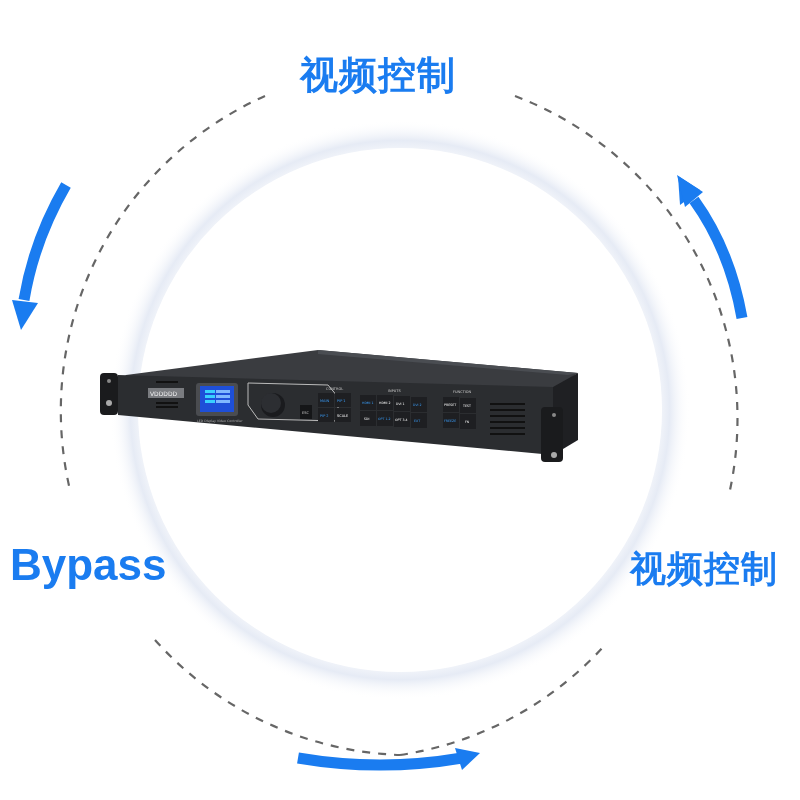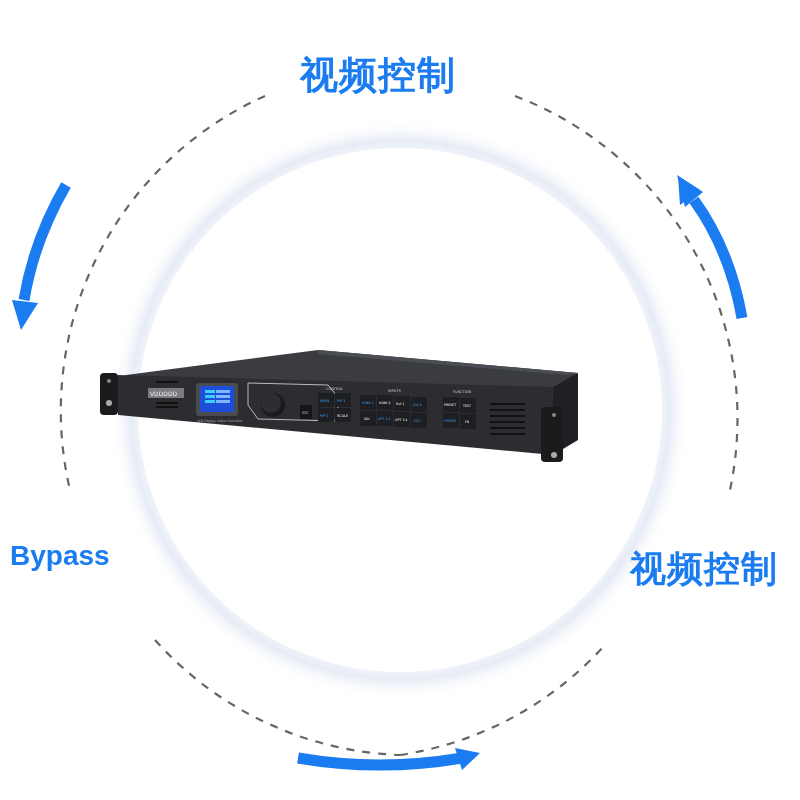--- a/index.html
+++ b/index.html
@@ -1,20 +1,20 @@
 <!DOCTYPE html>
 <html><head>
 <meta charset="utf-8">
 <style>
   html,body{margin:0;padding:0;}
   body{width:800px;height:800px;background:#ffffff;position:relative;overflow:hidden;font-family:"DejaVu Sans","Liberation Sans",sans-serif;}
   .stage{position:absolute;left:0;top:0;width:800px;height:800px;}
   .label{position:absolute;color:#1a7cf0;font-weight:bold;white-space:nowrap;letter-spacing:1px;font-family:Liberation Mono, monospace;}
   .lbl-top{left:300px;top:50px;font-size:38px;}
-  .lbl-left{left:10px;top:540px;font-size:28px;font-family:"Liberation Sans","DejaVu Sans",sans-serif;font-weight:bold;letter-spacing:0;}
+  .lbl-left{left:10px;top:540px;font-size:44px;font-family:"Liberation Sans","DejaVu Sans",sans-serif;font-weight:bold;letter-spacing:0;}
   .lbl-right{left:630px;top:545px;font-size:36px;}
   .device{position:absolute;left:98px;top:345px;width:490px;height:120px;}
 </style>
 </head>
 <body>
 
 <div class="stage">
 
   <svg width="800" height="800" style="position:absolute;left:0;top:0">
     <defs>

